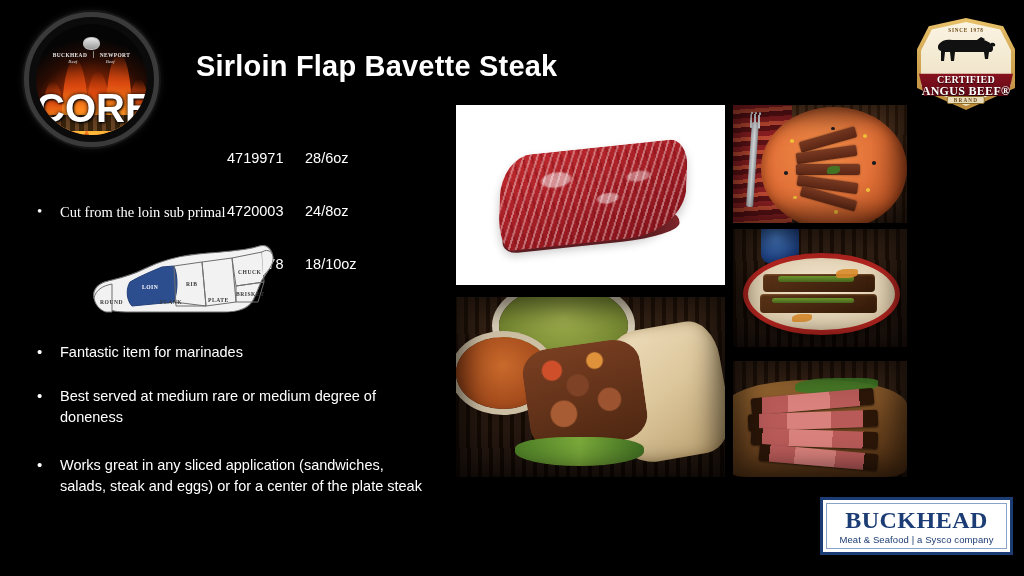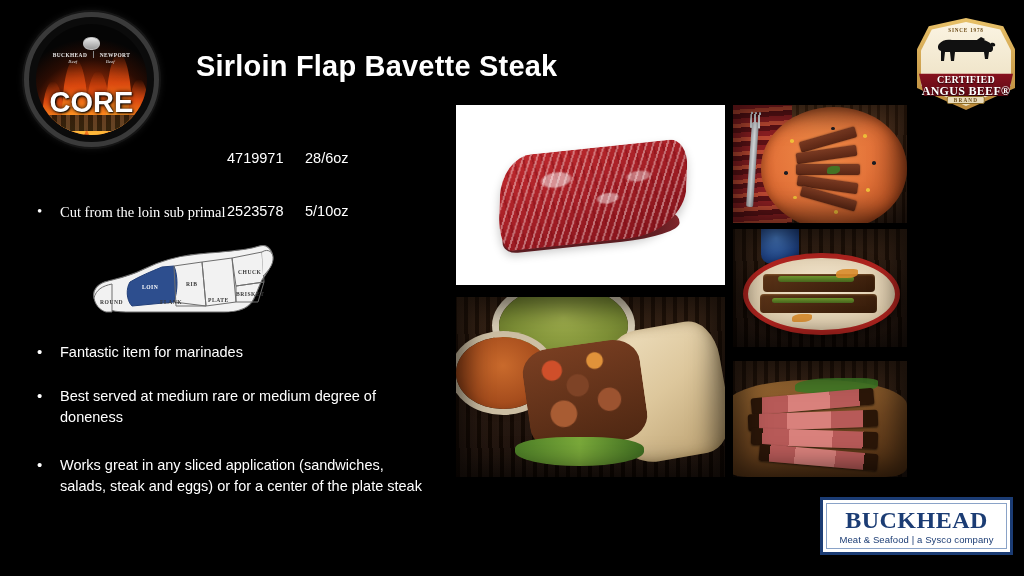--- a/index.html
+++ b/index.html
@@ -56,21 +56,21 @@
     color:#ddd; font-size:5px; font-style:italic;
     font-family:"Liberation Serif", serif; white-space:nowrap;
   }
   #core-sub .sp { display:inline-block; width:26px; }
   #core-the, #core-core {
     position:absolute; left:0; right:0; text-align:center; color:#fff;
     font-weight:bold; font-family:"Liberation Sans", sans-serif;
     text-shadow:0 0 4px rgba(0,0,0,.95), 1px 1px 2px #000; letter-spacing:1px;
   }
   #core-the { top:44px; font-size:21px; }
-  #core-core{ top:62px; font-size:29px; letter-spacing:0px; }
+  #core-core{ top:62px; font-size:40px; letter-spacing:0px; }
 
   
   #title {
     position:absolute; left:196px; top:50px;
     color:#fff; font-size:29px; font-weight:bold; letter-spacing:.2px;
     white-space:nowrap;
   }
   #codes { position:absolute; left:227px; top:116px; color:#fff; font-size:14.5px; line-height:22px; }
   .code-row { white-space:nowrap;margin-top:31px; }
   .code-id { display:inline-block; width:78px; }
@@ -325,21 +325,24 @@
     </div>
   </div>
 
   <div id="title">Sirloin Flap Bavette Steak</div>
 
   <div id="codes">
     <div class="code-row">
       <span class="code-id">4719971</span><span>28/6oz</span>
     </div>
     <div class="code-row">
-      <span class="code-id">2523578</span><span>5/10oz</span>
+      <span class="code-id">4720003</span><span>24/8oz</span>
+    </div>
+    <div class="code-row">
+      <span class="code-id">2523578</span><span>18/10oz</span>
     </div>
   </div>
 
   <div class="bullet" id="b1">Cut from the loin sub primal</div>
   <div class="bullet" id="b2">Fantastic item for marinades</div>
   <div class="bullet" id="b3">Best served at medium rare or medium degree of doneness</div>
   <div class="bullet" id="b4">Works great in any sliced application (sandwiches, salads, steak and eggs) or for a center of the plate steak</div>
 
   <div id="beef-diagram">
     <svg viewBox="0 0 196 92" xmlns="http://www.w3.org/2000/svg">

